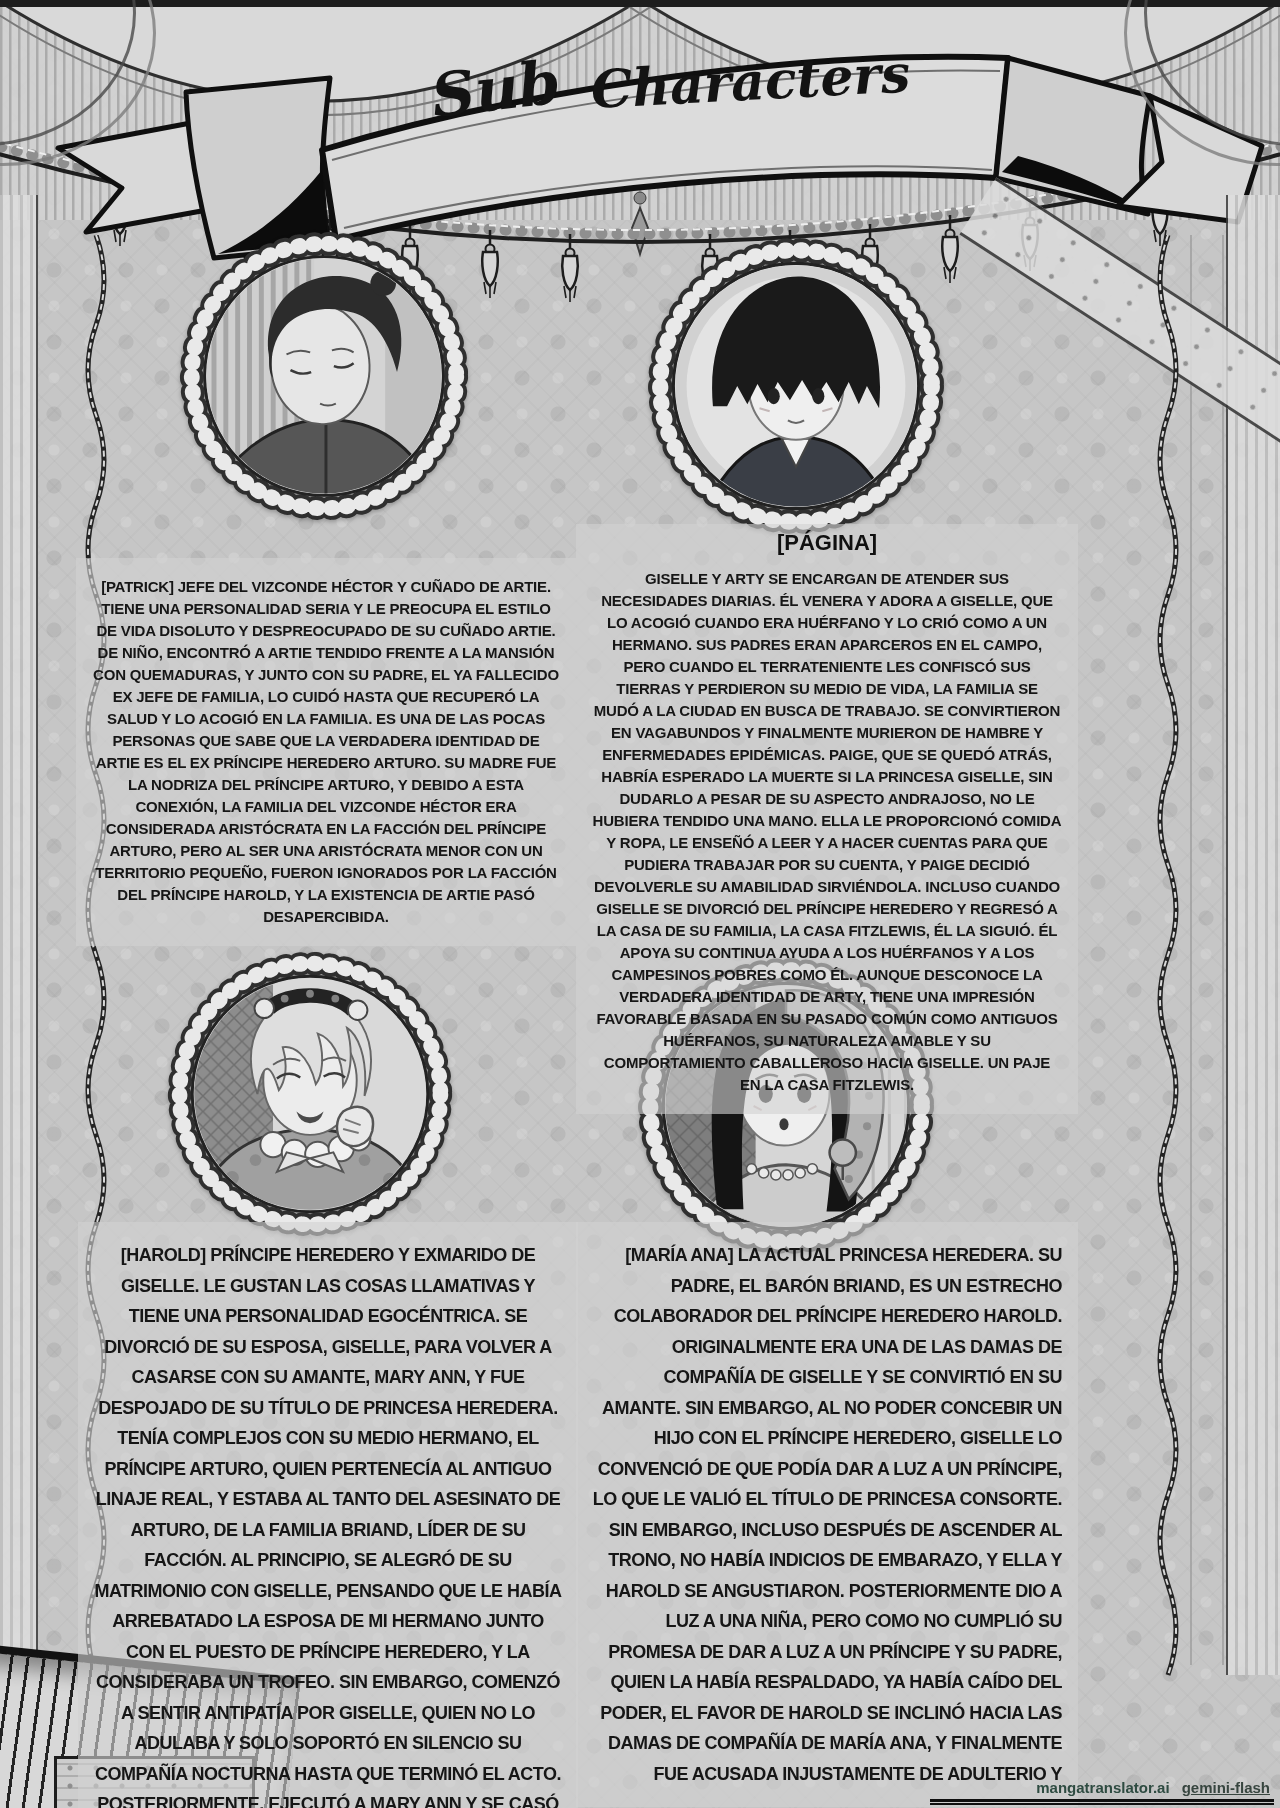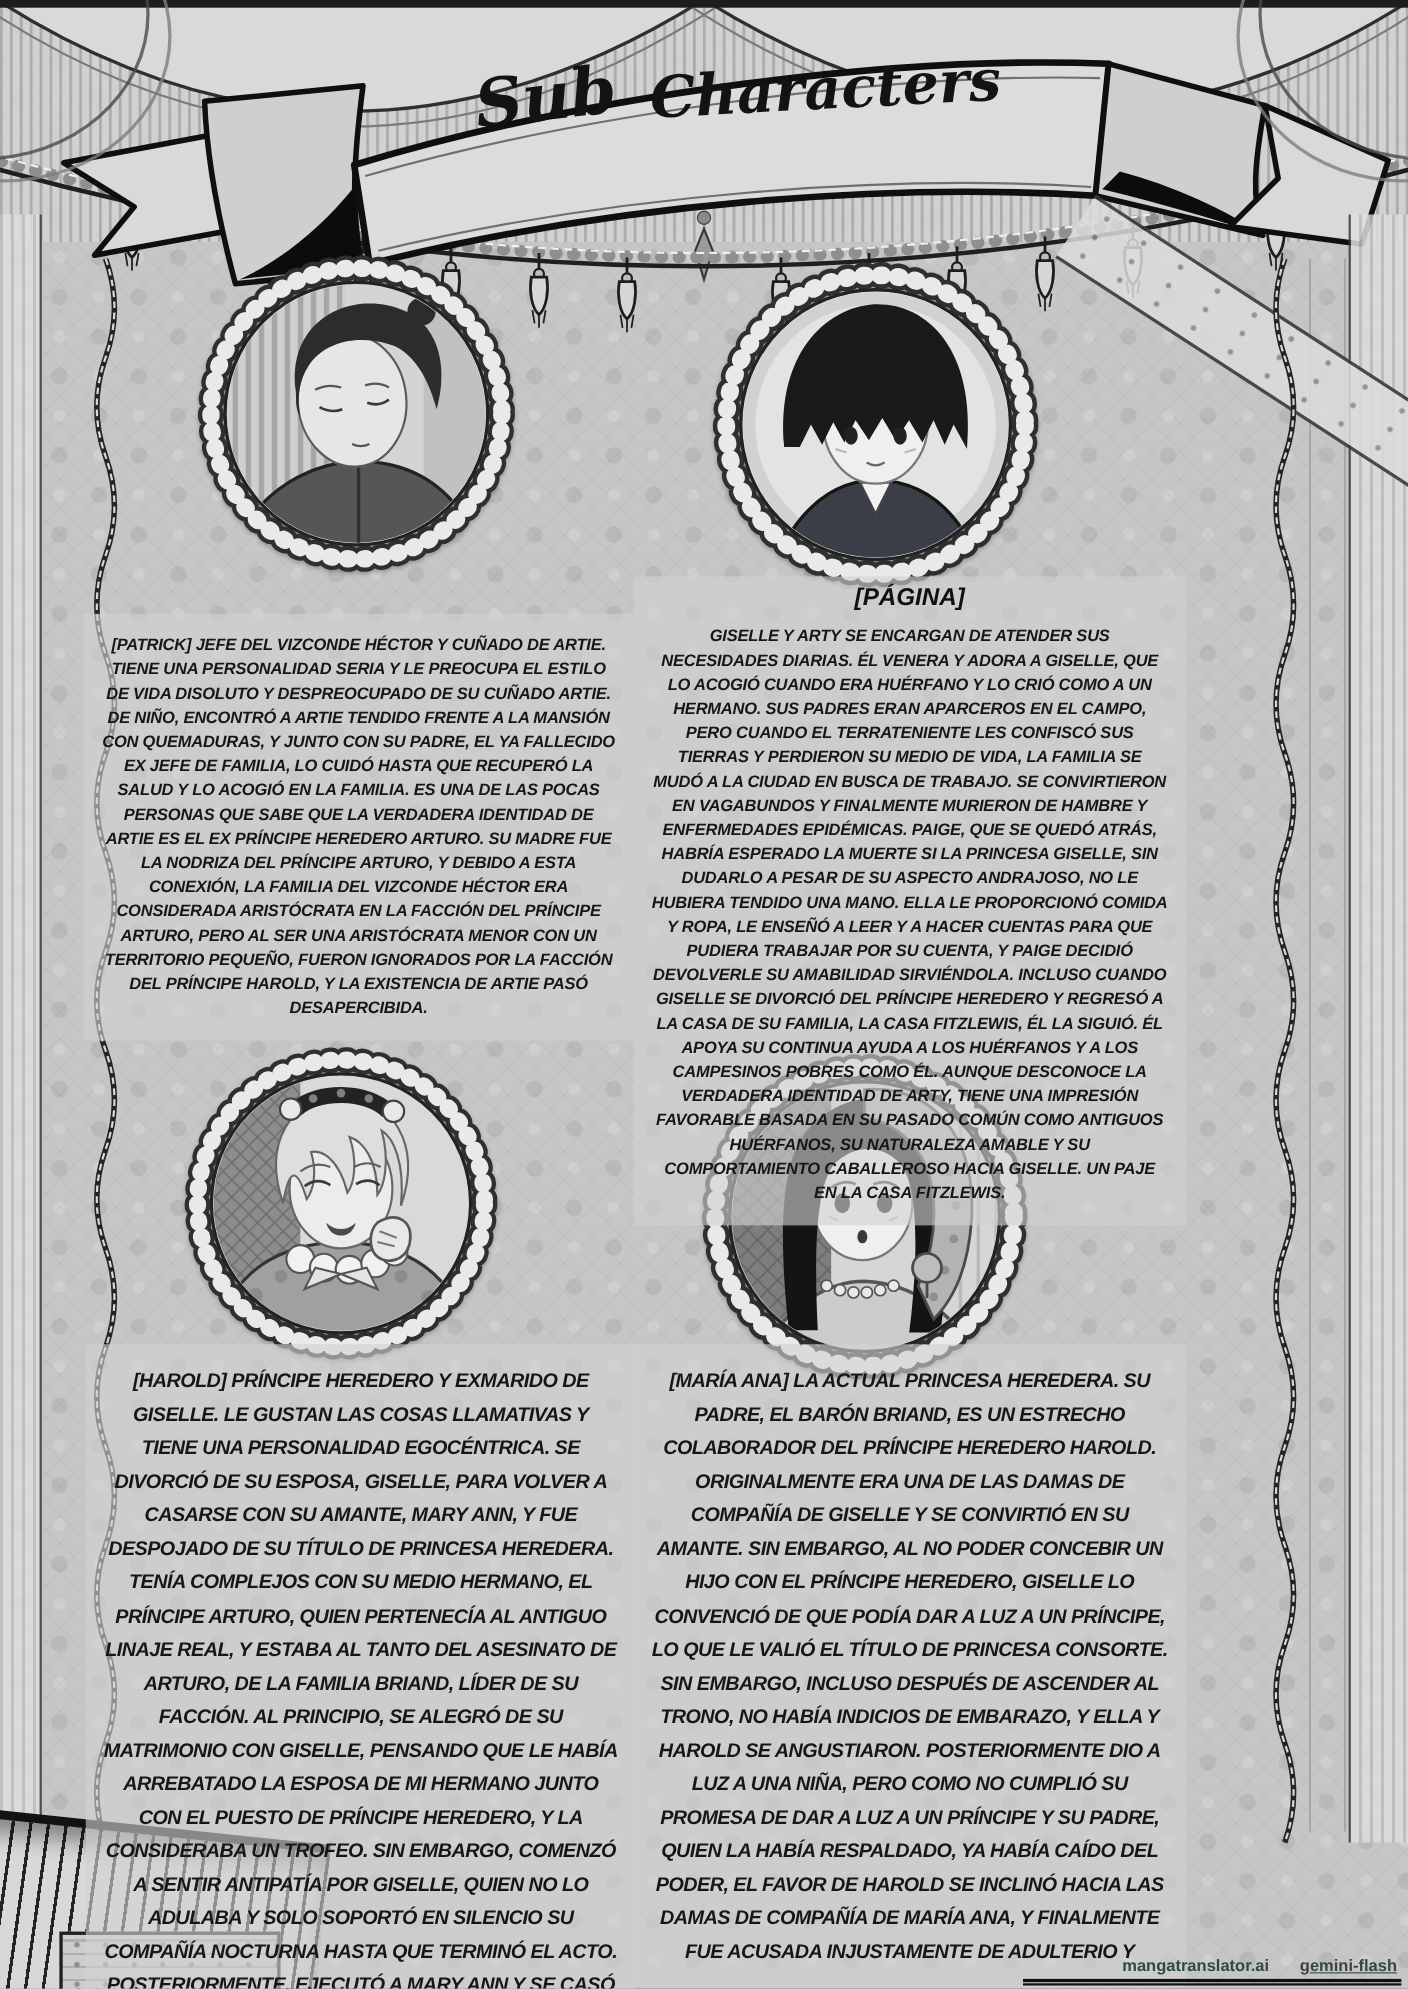--- a/index.html
+++ b/index.html
@@ -59,48 +59,47 @@
   .med-patrick{left:176px;top:228px;}
   .med-pagina{left:644px;top:234px;}
   .med-harold{left:164px;top:948px;}
   .med-maria{left:634px;top:954px;}
 
   .bio{
     text-align:center;color:#161616;font-weight:700;
     background:rgba(210,210,210,.62);
     padding:6px 4px;box-sizing:border-box;
     white-space:normal;
-    font-style:italic;
   }
   .bio p{margin:12px;}
   .bio-top{font-size:15px;line-height:22px;letter-spacing:-0.2px;}
   .bio-bottom{font-size:18px;line-height:30.5px;letter-spacing:-0.5px;}
   .bio-patrick{left:76px;top:558px;width:500px;}
   .bio-pagina{left:576px;top:524px;width:502px;}
   .bio-harold{left:78px;top:1222px;width:500px;}
-  .bio-maria{left:576px;top:1222px;width:502px;}
+  .bio-maria{left:576px;top:1222px;width:502px;text-align:right;}
   .bio h2{
     margin:0 0 2px 0;font-size:22px;line-height:26px;letter-spacing:0;
     font-weight:700;color:#101010;
   }
 
   .fringe{left:-30px;top:1660px;width:320px;height:220px;transform:rotate(6deg);
     background:repeating-linear-gradient(92deg,#d8d8d8 0 13px,#242424 13px 16px);
     border-top:8px solid #121212;
     box-shadow:inset 0 12px 20px rgba(0,0,0,.4);}
   .corner-panel{left:54px;top:1756px;width:195px;height:52px;
     background-color:#cdcdcd;
     background-image:radial-gradient(circle,#8e8e8e 2px,transparent 3px),
       repeating-linear-gradient(0deg,transparent 0 10px, rgba(80,80,80,.25) 10px 12px);
     background-size:26px 18px,auto;
     border:3px solid #1e1e1e;}
 
   .bottom-rule{left:930px;top:1799px;width:344px;height:6px;
     border-top:3px solid #0f0f0f;border-bottom:2px solid #0f0f0f;box-sizing:border-box;}
-  .watermark{right:10px;top:1779px;display:flex;gap:28px;align-items:baseline;
+  .watermark{right:10px;top:1779px;display:flex;gap:12px;align-items:baseline;
     font-weight:700;font-size:15px;}
   .wm-site{color:#2e4b41;}
   .wm-engine{color:#37453f;text-decoration:underline;}
 </style>
 </head>
 <body>
 
 <div class="page">
 
   <svg class="abs header-svg" width="1280" height="345" viewBox="0 0 1280 345" aria-hidden="true">

